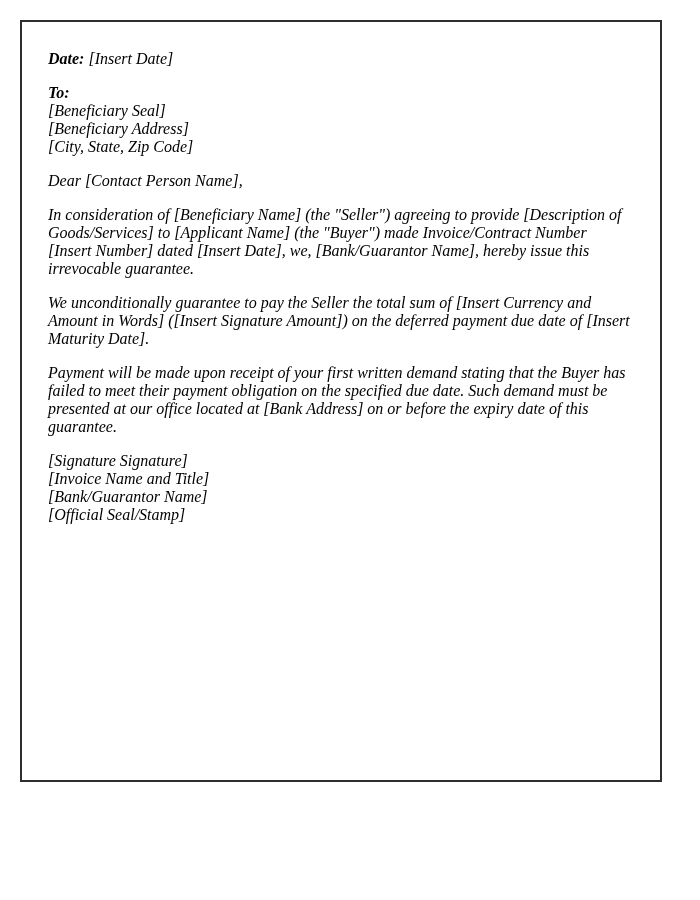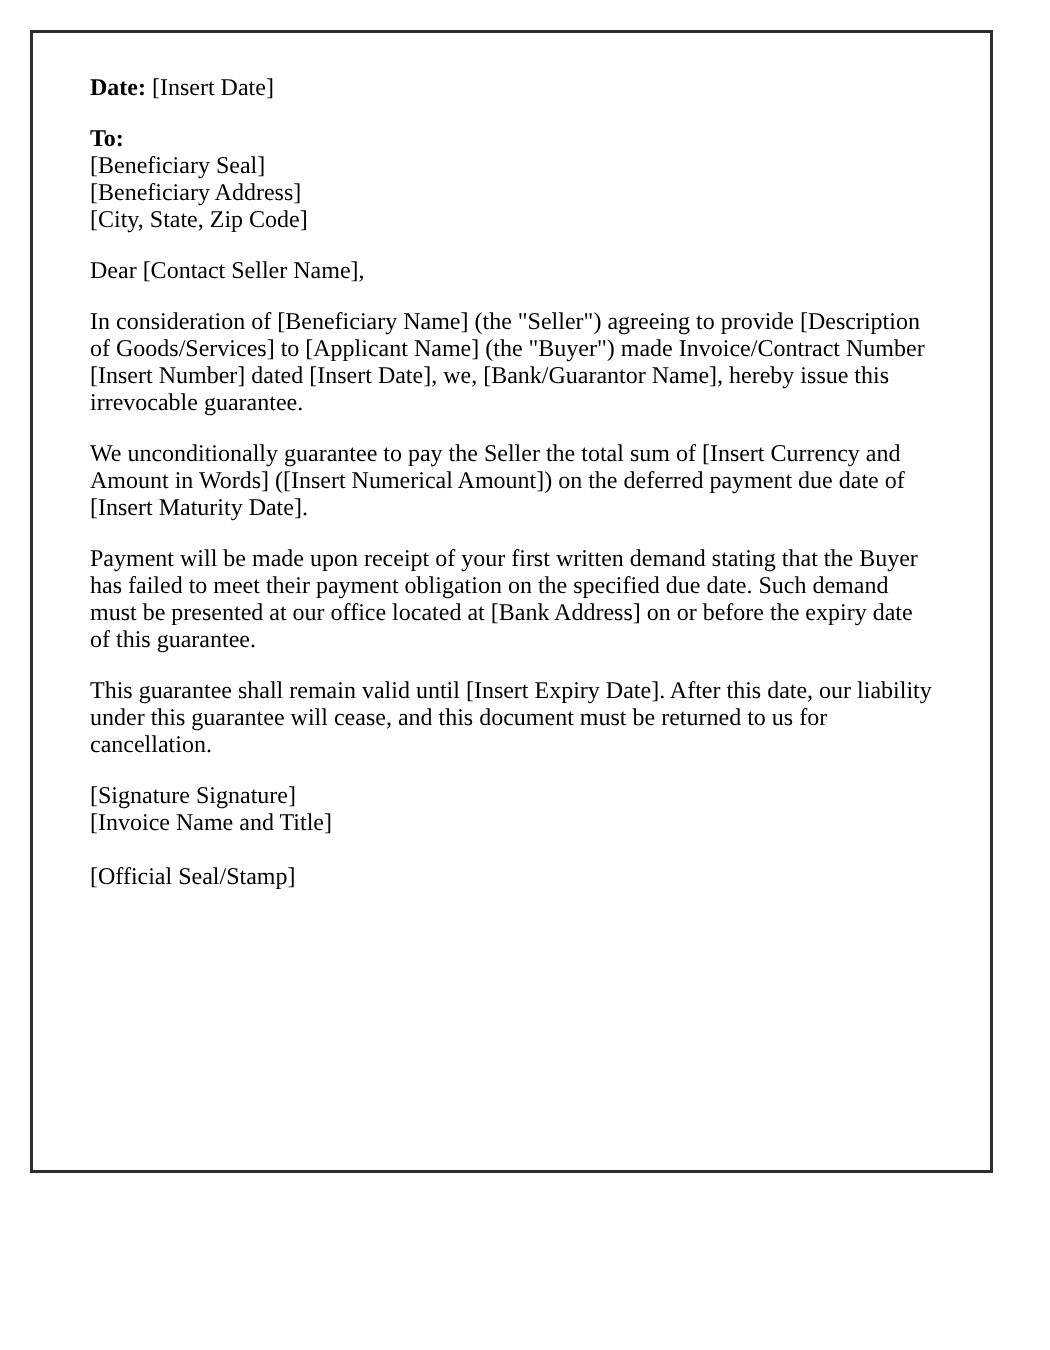--- a/index.html
+++ b/index.html
@@ -21,44 +21,44 @@
     top: 20px;
     width: 642px;
     height: 762px;
     box-sizing: border-box;
     border: 2px solid #2e2e2e;
     padding: 12px 26px;
     overflow: hidden;
     background: #ffffff;
   }
   .doc p {
-    margin: 16px 12px;
+    margin: 16px 0;
     line-height: normal;
+    font-style: italic;
   }
   .bold {
     font-weight: bold;
   }
 </style>
 </head>
 <body>
 
 <div class="doc">
 
   <p><strong>Date:</strong> <span>[Insert Date]</span></p>
 
   <p><strong>To:</strong><br><span>[Beneficiary Seal]</span><br><span>[Beneficiary Address]</span><br><span>[City, State, Zip Code]</span></p>
 
 
-  <p>Dear [Contact Seller Name],</p>
+  <p>Dear [Contact Person Name],</p>
 
   <p>In consideration of [Beneficiary Name] (the "Seller") agreeing to provide [Description of Goods/Services] to [Applicant Name] (the "Buyer") made Invoice/Contract Number [Insert Number] dated [Insert Date], we, [Bank/Guarantor Name], hereby issue this irrevocable guarantee.</p>
 
-  <p>We unconditionally guarantee to pay the Seller the total sum of [Insert Currency and Amount in Words] ([Insert Numerical Amount]) on the deferred payment due date of [Insert Maturity Date].</p>
+  <p>We unconditionally guarantee to pay the Seller the total sum of [Insert Currency and Amount in Words] ([Insert Signature Amount]) on the deferred payment due date of [Insert Maturity Date].</p>
 
   <p>Payment will be made upon receipt of your first written demand stating that the Buyer has failed to meet their payment obligation on the specified due date. Such demand must be presented at our office located at [Bank Address] on or before the expiry date of this guarantee.</p>
 
-  <p>This guarantee shall remain valid until [Insert Expiry Date]. After this date, our liability under this guarantee will cease, and this document must be returned to us for cancellation.</p>
 
 
 
-  <p><span>[Signature Signature]</span><br><span>[Invoice Name and Title]</span><br><br><span>[Official Seal/Stamp]</span></p>
+  <p><span>[Signature Signature]</span><br><span>[Invoice Name and Title]</span><br><span>[Bank/Guarantor Name]</span><br><span>[Official Seal/Stamp]</span></p>
 
 </div>
 
 </body></html>

